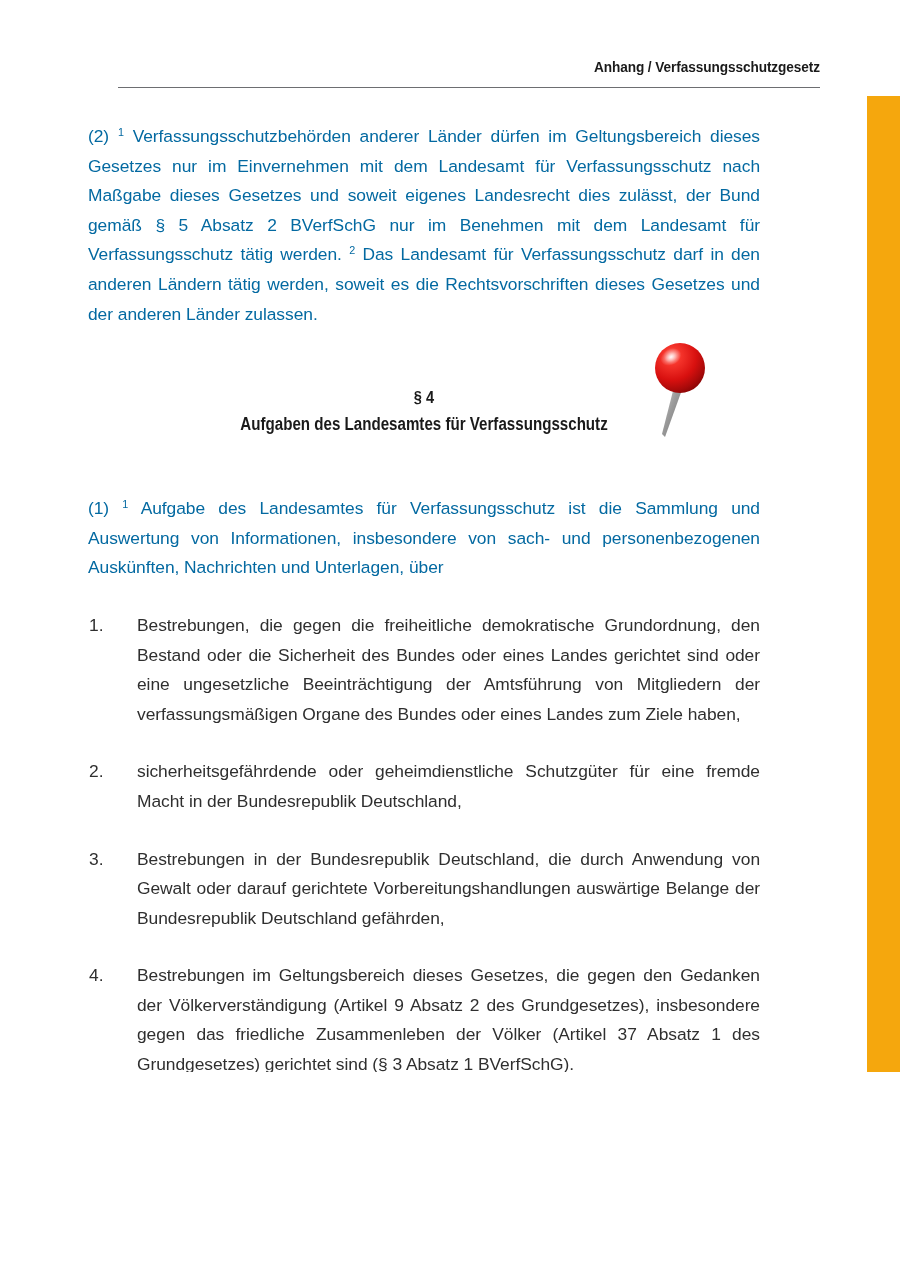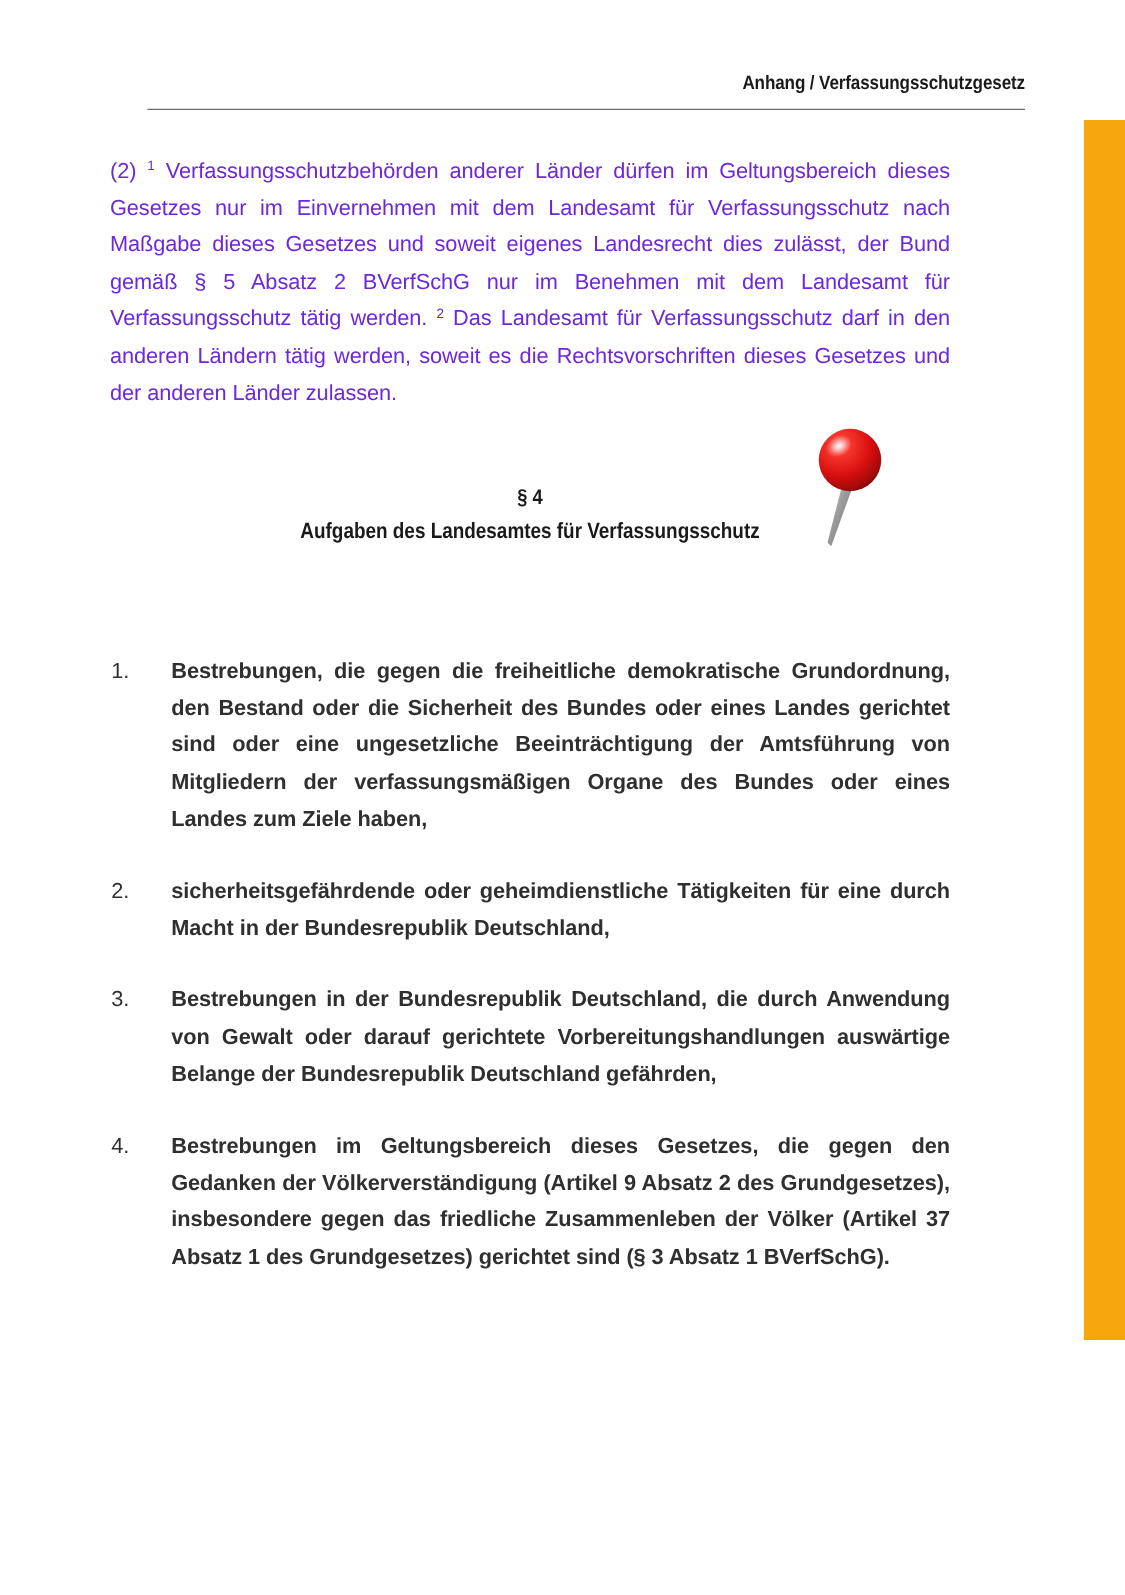--- a/index.html
+++ b/index.html
@@ -67,21 +67,21 @@
     top: 122px;
     width: 672px;
   }
 
   p.body {
     margin: 0;
     font-size: 17.4px;
     line-height: 29.6px;
     text-align: justify;
     text-justify: inter-word;
-    color: #6d28d9;
+    color: #0369a1;
     letter-spacing: -0.05px;
   }
 
   sup.note {
     font-size: 0.62em;
     vertical-align: 0.55em;
     line-height: 0;
     letter-spacing: 0;
   }
 
@@ -145,21 +145,20 @@
     line-height: 29.6px;
     color: #2f2f2f;
   }
   ol.numlist li .item-text {
     display: block;
     font-size: 17.4px;
     line-height: 29.6px;
     text-align: justify;
     color: #2f2f2f;
     letter-spacing: -0.05px;
-    font-weight: bold;
   }
 
   
   .folio {
     position: absolute;
     left: 0;
     top: 1208px;
     width: 841px;
     text-align: right;
     font-size: 22px;
@@ -213,31 +212,32 @@
         <path d="M34 46 L42 50 L24 100 L21 97 Z" fill="url(#pinNeedle)"></path>
 
         <circle cx="39" cy="31" r="25" fill="url(#pinBall)"></circle>
 
         <ellipse cx="30" cy="20" rx="11" ry="8" fill="url(#pinShine)" transform="rotate(-28 30 20)"></ellipse>
       </svg>
     </div>
 
     <div class="gap-sec"></div>
 
+    <p class="body"><span>(1) </span><sup class="note">1</sup><span> Aufgabe des Landesamtes für Verfassungsschutz ist die Sammlung und Auswertung von Informationen, insbesondere von sach- und personenbezogenen Auskünften, Nachrichten und Unterlagen, über</span></p>
 
     <div style="height:28px"></div>
 
     <ol class="numlist">
       <li>
         <span class="marker">1.</span>
         <span class="item-text">Bestrebungen, die gegen die freiheitliche demokratische Grundordnung, den Bestand oder die Sicherheit des Bundes oder eines Landes gerichtet sind oder eine ungesetzliche Beeinträchtigung der Amtsführung von Mitgliedern der verfassungsmäßigen Organe des Bundes oder eines Landes zum Ziele haben,</span>
       </li>
       <li>
         <span class="marker">2.</span>
-        <span class="item-text">sicherheitsgefährdende oder geheimdienstliche Tätigkeiten für eine durch Macht in der Bundesrepublik Deutschland,</span>
+        <span class="item-text">sicherheitsgefährdende oder geheimdienstliche Schutzgüter für eine fremde Macht in der Bundesrepublik Deutschland,</span>
       </li>
       <li>
         <span class="marker">3.</span>
         <span class="item-text">Bestrebungen in der Bundesrepublik Deutschland, die durch Anwendung von Gewalt oder darauf gerichtete Vorbereitungshandlungen auswärtige Belange der Bundesrepublik Deutschland gefährden,</span>
       </li>
       <li>
         <span class="marker">4.</span>
         <span class="item-text">Bestrebungen im Geltungsbereich dieses Gesetzes, die gegen den Gedanken der Völkerverständigung (Artikel 9 Absatz 2 des Grundgesetzes), insbesondere gegen das friedliche Zusammenleben der Völker (Artikel 37 Absatz 1 des Grundgesetzes) gerichtet sind (§ 3 Absatz 1 BVerfSchG).</span>
       </li>
     </ol>

